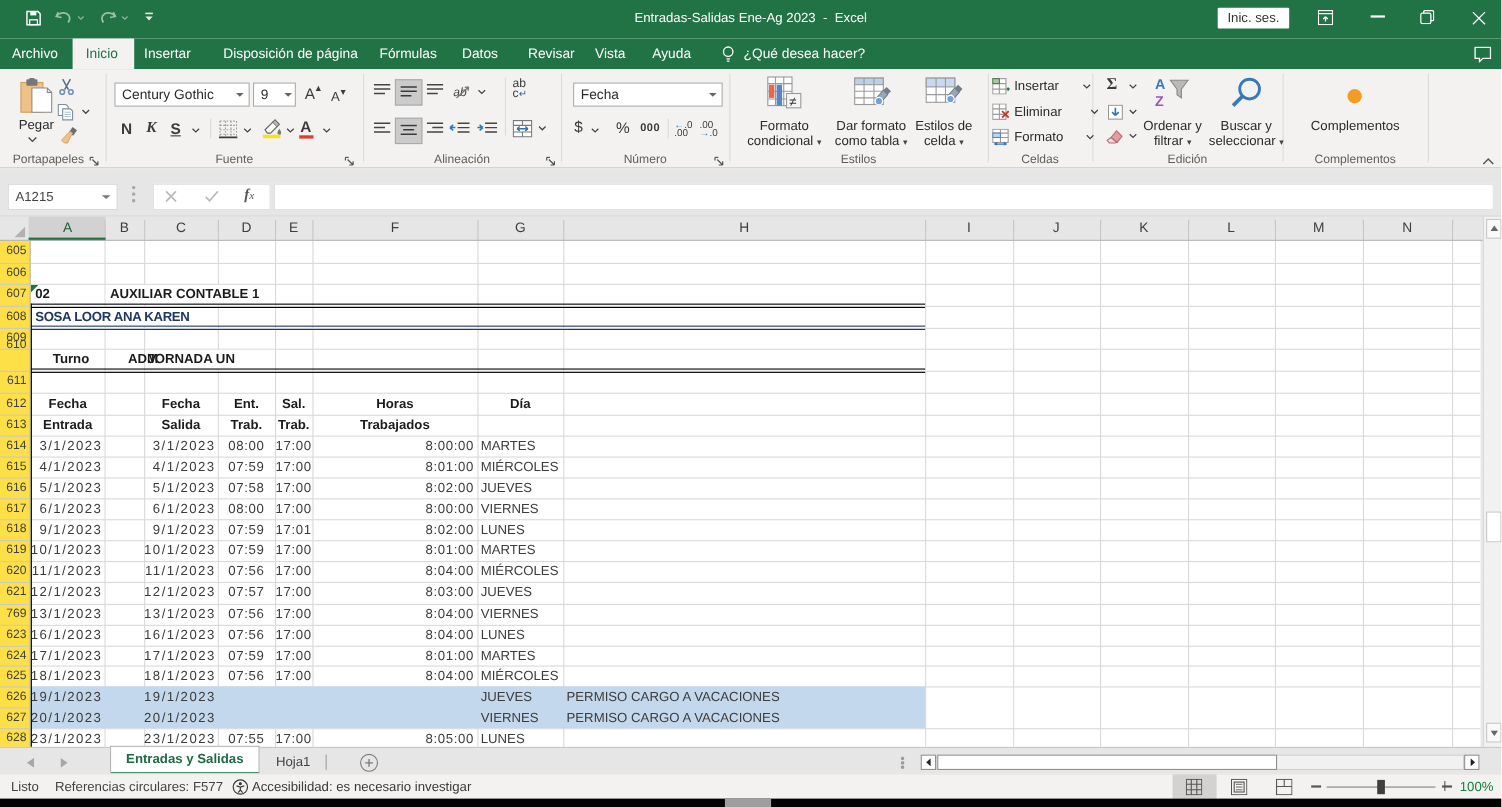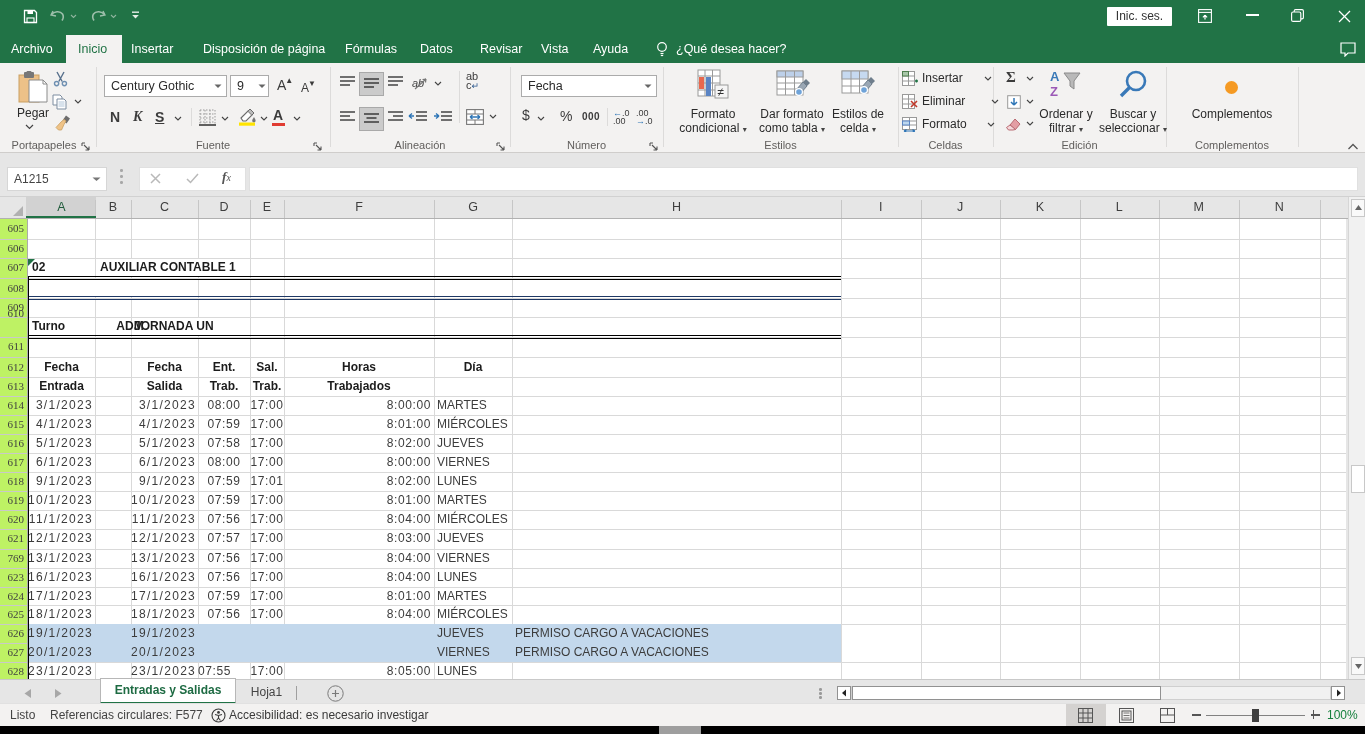--- a/index.html
+++ b/index.html
@@ -23,21 +23,21 @@
 
 .gdiv { position:absolute; top:4px; width:1px; height:80px; background:#dcdbda; }
 .glabel { position:absolute; top:76px; font-size:11px; color:#605e5c; text-align:center; }
 .launch { position:absolute; top:79px; width:10px; height:10px; }
 .rbtntxt { position:absolute; font-size:12px; color:#2b2b2b; }
 .chev { color:#444; font-size:8px; }
 
 
 #colheads { position:absolute; left:0; top:197px; width:1348px; height:22px; background:#e6e6e6; }
 #grid { position:absolute; left:28px; top:219px; width:1318px; height:460px; background:#fff; overflow:hidden; }
-#rowheads { position:absolute; left:0; top:219px; width:28px; height:460px; background:#bef264; border-right:1px solid #ababab; overflow:hidden;font-family:Liberation Serif, serif; }
+#rowheads { position:absolute; left:0; top:219px; width:28px; height:460px; background:#fde047; border-right:1px solid #ababab; overflow:hidden; }
 .vline { position:absolute; top:0; width:1px; height:460px; background:#d9d9d9; }
 .hline { position:absolute; left:0; width:1318px; height:1px; background:#d9d9d9; }
 .rnum { position:absolute; left:0; width:24px; font-size:11px; color:#3f3f3f; text-align:right; }
 .cell { position:absolute; font-size:12px; color:#3c3c3c; white-space:nowrap; line-height:19px; }
 .b { font-weight:bold; color:#1c1c1c; }
 .navy { color:#1f3864; letter-spacing:-0.3px; }
 </style></head>
 <body>
 <div class="abs" id="titlebar">
 
@@ -57,20 +57,21 @@
     <path d="M13 1 L15 5 L10 6" fill="none" stroke="#9dbfab" stroke-width="1.4"></path>
     <path d="M14.5 4.5 C12 1.5, 6 0.5, 3.5 4 C2 6.5, 3 9, 4 10.5" fill="none" stroke="#9dbfab" stroke-width="1.6"></path>
   </svg>
   <svg class="abs" style="left:110px;top:14px" width="7" height="5" viewBox="0 0 7 5">
       <path d="M1 1 L3.5 3.5 L6 1" stroke="#8fb49e" stroke-width="1.1" fill="none"></path>
     </svg>
   <svg class="abs" style="left:131px;top:11px" width="9" height="9" viewBox="0 0 9 9">
       <rect x="1" y="0.5" width="7" height="1.4" fill="#e4ede6"></rect>
       <path d="M1.2 4 H7.8 L4.5 7.6 z" fill="#e4ede6"></path>
     </svg>
+  <div class="abs ttxt" style="left:0;top:9px;width:1365px;text-align:center">Entradas-Salidas Ene-Ag 2023&nbsp; -&nbsp; Excel</div>
   <div class="abs" style="left:1107px;top:7px;width:65px;height:19px;background:#fff;border-radius:1px;color:#333;font-size:12px;text-align:center;line-height:19px">Inic. ses.</div>
   <svg class="abs" style="left:1198px;top:9px" width="14" height="14" viewBox="0 0 14 14">
     <rect x="0.6" y="0.6" width="12.8" height="12.8" fill="none" stroke="#fff" stroke-width="1.1"></rect>
     <line x1="0.6" y1="3.4" x2="13.4" y2="3.4" stroke="#fff" stroke-width="1.1"></line>
     <path d="M7 10.5 V6.5 M7 6.2 L4.9 8.3 M7 6.2 L9.1 8.3" stroke="#fff" stroke-width="1.2" fill="none"></path>
   </svg>
   <div class="abs" style="left:1246px;top:14px;width:13px;height:1.5px;background:#fff"></div>
   <svg class="abs" style="left:1291px;top:9px" width="13" height="13" viewBox="0 0 13 13">
     <rect x="0.6" y="3" width="9.2" height="9.4" rx="1.5" fill="none" stroke="#fff" stroke-width="1.15"></rect>
     <path d="M3.2 3 V2 Q3.2 0.6 4.6 0.6 H11 Q12.4 0.6 12.4 2 V8.4 Q12.4 9.8 11 9.8 H9.8" fill="none" stroke="#fff" stroke-width="1.15"></path>
@@ -504,21 +505,22 @@
 <div class="hline" style="top:443.3px"></div>
 <div class="abs" style="left:0;top:405.1px;width:813px;height:38.2px;background:#c3d8ec"></div>
 <div class="abs" style="left:68px;top:40.2px;width:128px;height:18px;background:#fff"></div>
 <div class="abs" style="left:1px;top:60.0px;width:168px;height:18px;background:#fff"></div>
 <div class="abs" style="left:104px;top:99.3px;width:117px;height:18px;background:#fff"></div>
 <div class="cell b" style="left:0px;top:39.2px;width:67px;height:19.8px;line-height:19.8px;text-align:left;padding-left:4px;">02</div>
 <div class="cell b" style="left:72px;top:39.2px;width:200px;height:19.8px;line-height:19.8px;text-align:left;padding-left:0px;">AUXILIAR CONTABLE 1</div>
 <svg class="abs" style="left:0;top:40.2px" width="7" height="7" viewBox="0 0 7 7">
       <path d="M0 0 H7 L0 7 z" fill="#217346"></path>
     </svg>
-<div class="cell b" style="left:0px;top:98.3px;width:67px;height:19.9px;line-height:19.9px;text-align:left;padding-left:4px;">Turno</div>
+<div class="cell b navy" style="left:4px;top:59.0px;width:250px;height:20.0px;line-height:20.0px;text-align:left;padding-left:0px;">SOSA LOOR ANA KAREN</div>
+<div class="cell b" style="left:0px;top:98.3px;width:67px;height:19.9px;line-height:19.9px;text-align:left;padding-left:20px;">Turno</div>
 <div class="cell b" style="left:72px;top:98.3px;width:60px;height:19.9px;line-height:19.9px;text-align:center;padding-left:0px;">ADM</div>
 <div class="cell b" style="left:106px;top:98.3px;width:120px;height:19.9px;line-height:19.9px;text-align:left;padding-left:0px;">JORNADA UN</div>
 <div class="cell b" style="left:0px;top:137.6px;width:67px;height:20.4px;line-height:20.4px;text-align:center;">Fecha</div>
 <div class="cell b" style="left:103px;top:137.6px;width:67px;height:20.4px;line-height:20.4px;text-align:center;">Fecha</div>
 <div class="cell b" style="left:170px;top:137.6px;width:52px;height:20.4px;line-height:20.4px;text-align:center;">Ent.</div>
 <div class="cell b" style="left:222px;top:137.6px;width:34px;height:20.4px;line-height:20.4px;text-align:center;">Sal.</div>
 <div class="cell b" style="left:256px;top:137.6px;width:150px;height:20.4px;line-height:20.4px;text-align:center;">Horas</div>
 <div class="cell b" style="left:406px;top:137.6px;width:78px;height:20.4px;line-height:20.4px;text-align:center;">Día</div>
 <div class="cell b" style="left:0px;top:158.0px;width:67px;height:19.2px;line-height:19.2px;text-align:center;">Entrada</div>
 <div class="cell b" style="left:103px;top:158.0px;width:67px;height:19.2px;line-height:19.2px;text-align:center;">Salida</div>
@@ -600,21 +602,21 @@
 <div class="cell" style="left:0px;top:405.1px;width:67px;height:19.1px;line-height:19.1px;text-align:right;padding-right:2px;letter-spacing:1.3px;">19/1/2023</div>
 <div class="cell" style="left:103px;top:405.1px;width:67px;height:19.1px;line-height:19.1px;text-align:right;padding-right:2px;letter-spacing:1.3px;">19/1/2023</div>
 <div class="cell" style="left:406px;top:405.1px;width:78px;height:19.1px;line-height:19.1px;text-align:left;padding-left:3px;">JUEVES</div>
 <div class="cell" style="left:484px;top:405.1px;width:329px;height:19.1px;line-height:19.1px;text-align:left;padding-left:3px;">PERMISO CARGO A VACACIONES</div>
 <div class="cell" style="left:0px;top:424.2px;width:67px;height:19.1px;line-height:19.1px;text-align:right;padding-right:2px;letter-spacing:1.3px;">20/1/2023</div>
 <div class="cell" style="left:103px;top:424.2px;width:67px;height:19.1px;line-height:19.1px;text-align:right;padding-right:2px;letter-spacing:1.3px;">20/1/2023</div>
 <div class="cell" style="left:406px;top:424.2px;width:78px;height:19.1px;line-height:19.1px;text-align:left;padding-left:3px;">VIERNES</div>
 <div class="cell" style="left:484px;top:424.2px;width:329px;height:19.1px;line-height:19.1px;text-align:left;padding-left:3px;">PERMISO CARGO A VACACIONES</div>
 <div class="cell" style="left:0px;top:443.3px;width:67px;height:19.1px;line-height:19.1px;text-align:right;padding-right:2px;letter-spacing:1.3px;">23/1/2023</div>
 <div class="cell" style="left:103px;top:443.3px;width:67px;height:19.1px;line-height:19.1px;text-align:right;padding-right:2px;letter-spacing:1.3px;">23/1/2023</div>
-<div class="cell" style="left:170px;top:443.3px;width:52px;height:19.1px;line-height:19.1px;letter-spacing:0.6px;">07:55</div>
+<div class="cell" style="left:170px;top:443.3px;width:52px;height:19.1px;line-height:19.1px;text-align:center;letter-spacing:0.6px;">07:55</div>
 <div class="cell" style="left:222px;top:443.3px;width:34px;height:19.1px;line-height:19.1px;text-align:center;letter-spacing:0.6px;">17:00</div>
 <div class="cell" style="left:256px;top:443.3px;width:150px;height:19.1px;line-height:19.1px;text-align:right;padding-right:3px;letter-spacing:0.6px;">8:05:00</div>
 <div class="cell" style="left:406px;top:443.3px;width:78px;height:19.1px;line-height:19.1px;text-align:left;padding-left:3px;">LUNES</div>
 <div class="abs" style="left:0;top:57px;width:813px;height:4.2px;border-top:1.4px solid #000;border-bottom:1.4px solid #000"></div>
 <div class="abs" style="left:0;top:77px;width:813px;height:4.2px;border-top:1.4px solid #1f3864;border-bottom:1.4px solid #1f3864"></div>
 <div class="abs" style="left:0;top:116.3px;width:813px;height:4.2px;border-top:1.4px solid #000;border-bottom:1.4px solid #000"></div>
 </div>
 <div class="abs" style="left:27.6px;top:276px;width:1.4px;height:403px;background:#000"></div>
 <div class="abs" id="vscroll">
   <div class="abs" style="left:2px;top:2px;width:14px;height:18px;background:#f9f9f9;border:1px solid #c8c8c8"></div>

